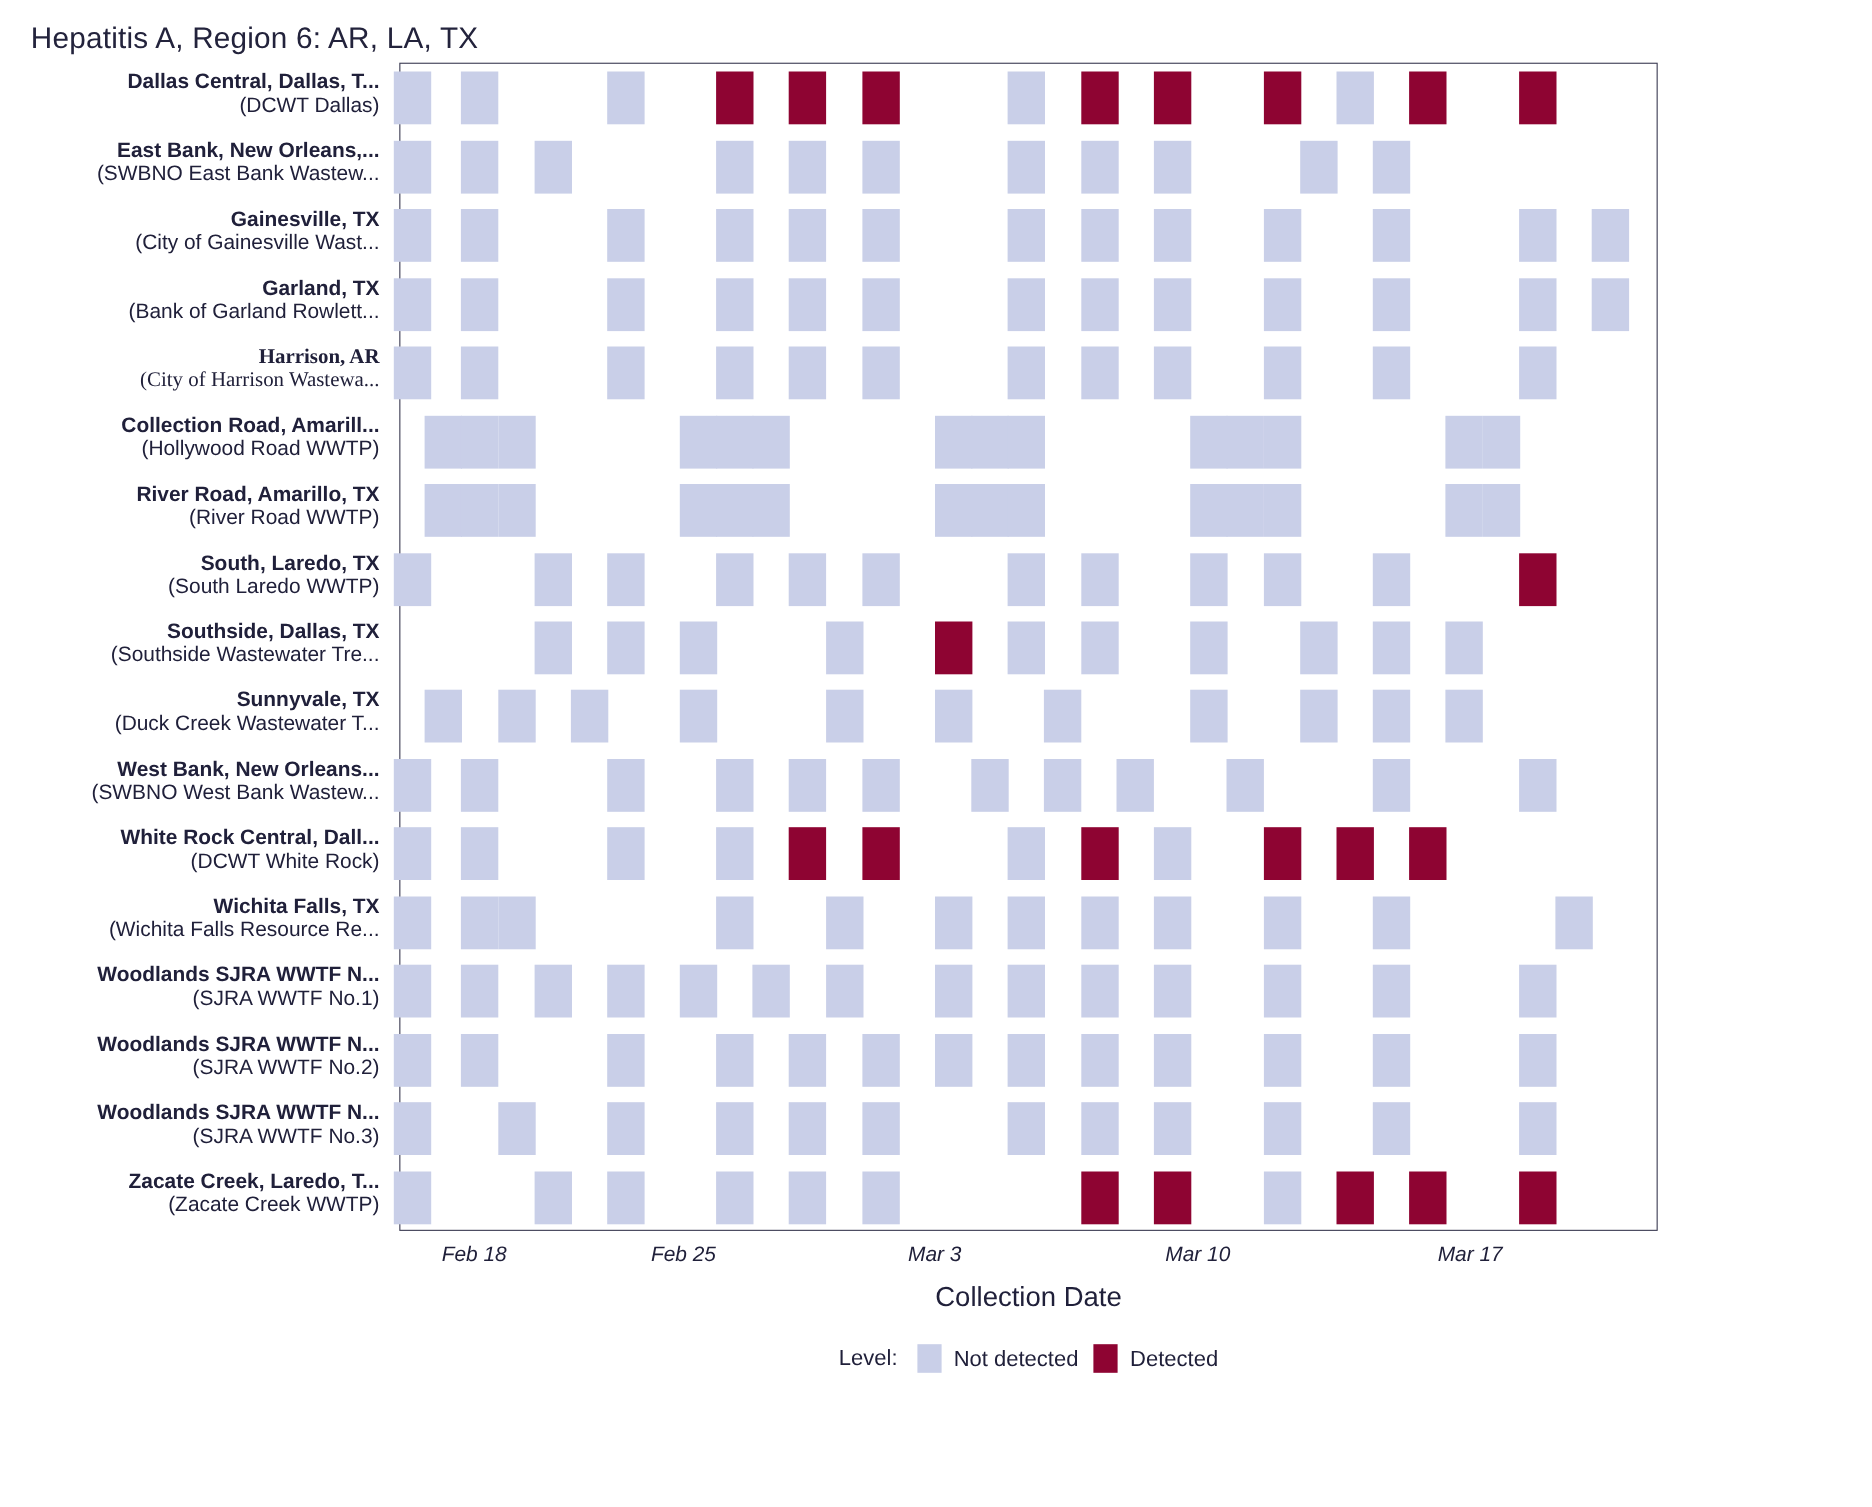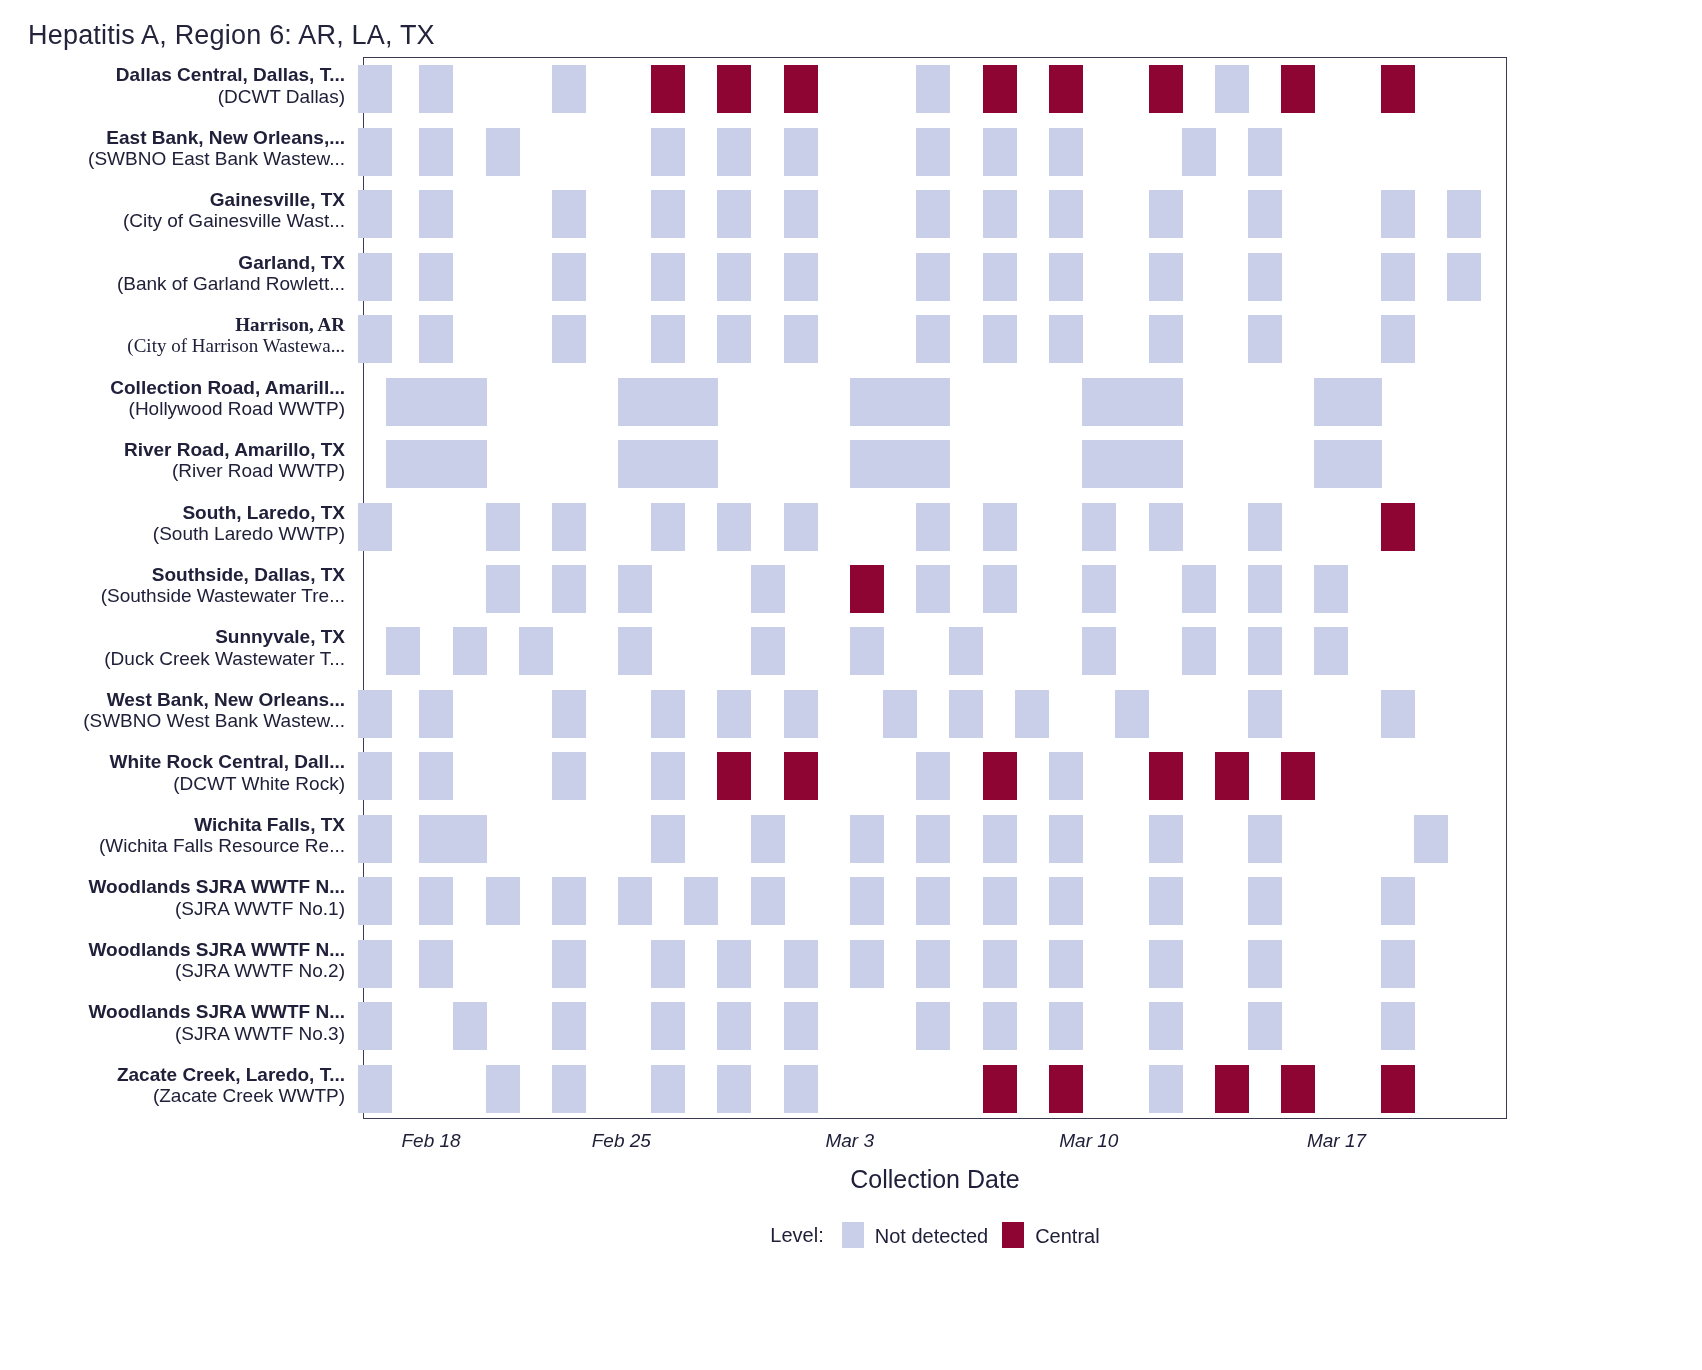--- a/index.html
+++ b/index.html
@@ -426,17 +426,17 @@
   <div id="x-axis-title">Collection Date</div>
 
   <div id="legend">
     <span id="legend-title">Level:</span>
   <span class="legend-entry">
         <span class="legend-swatch" style="background: rgb(201, 207, 232);"></span>
         <span class="legend-label">Not detected</span>
       </span>
       <span class="legend-entry">
         <span class="legend-swatch" style="background: rgb(142, 4, 50);"></span>
-        <span class="legend-label">Central</span>
+        <span class="legend-label">Detected</span>
       </span>
     </div>
 
 </div>
 
 </body></html>

